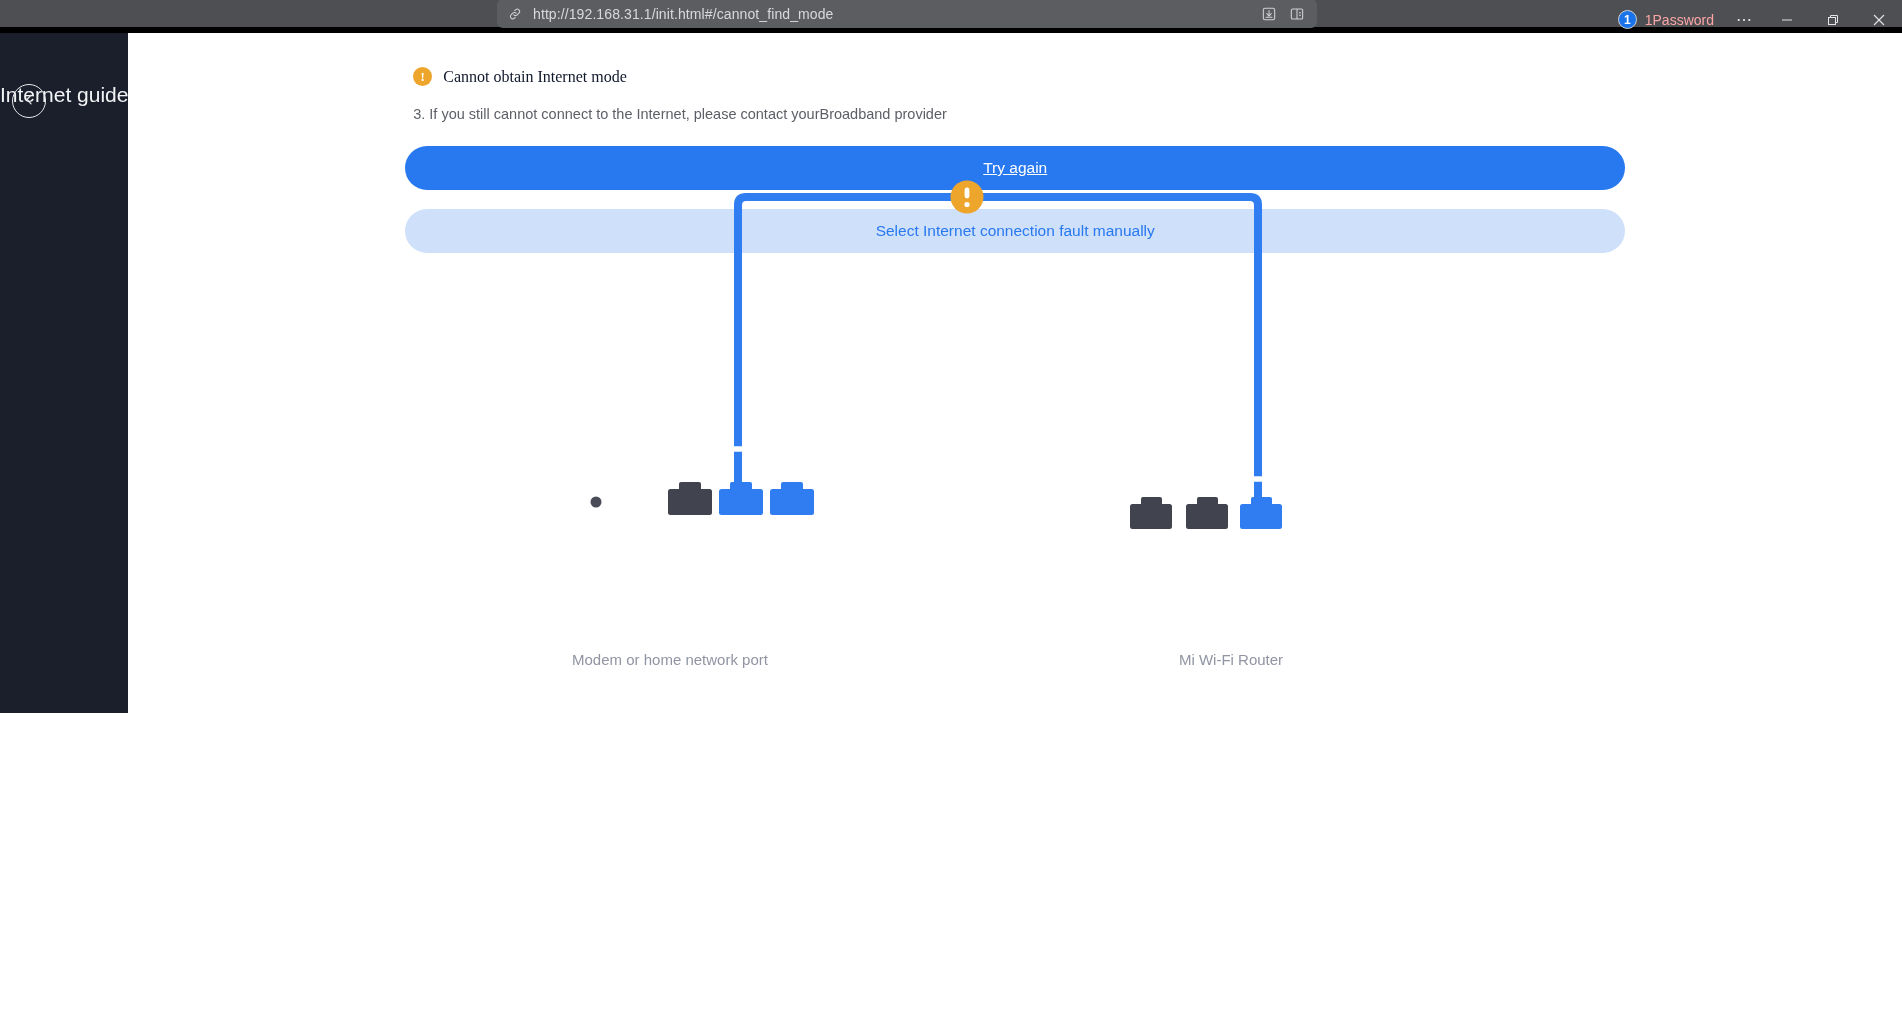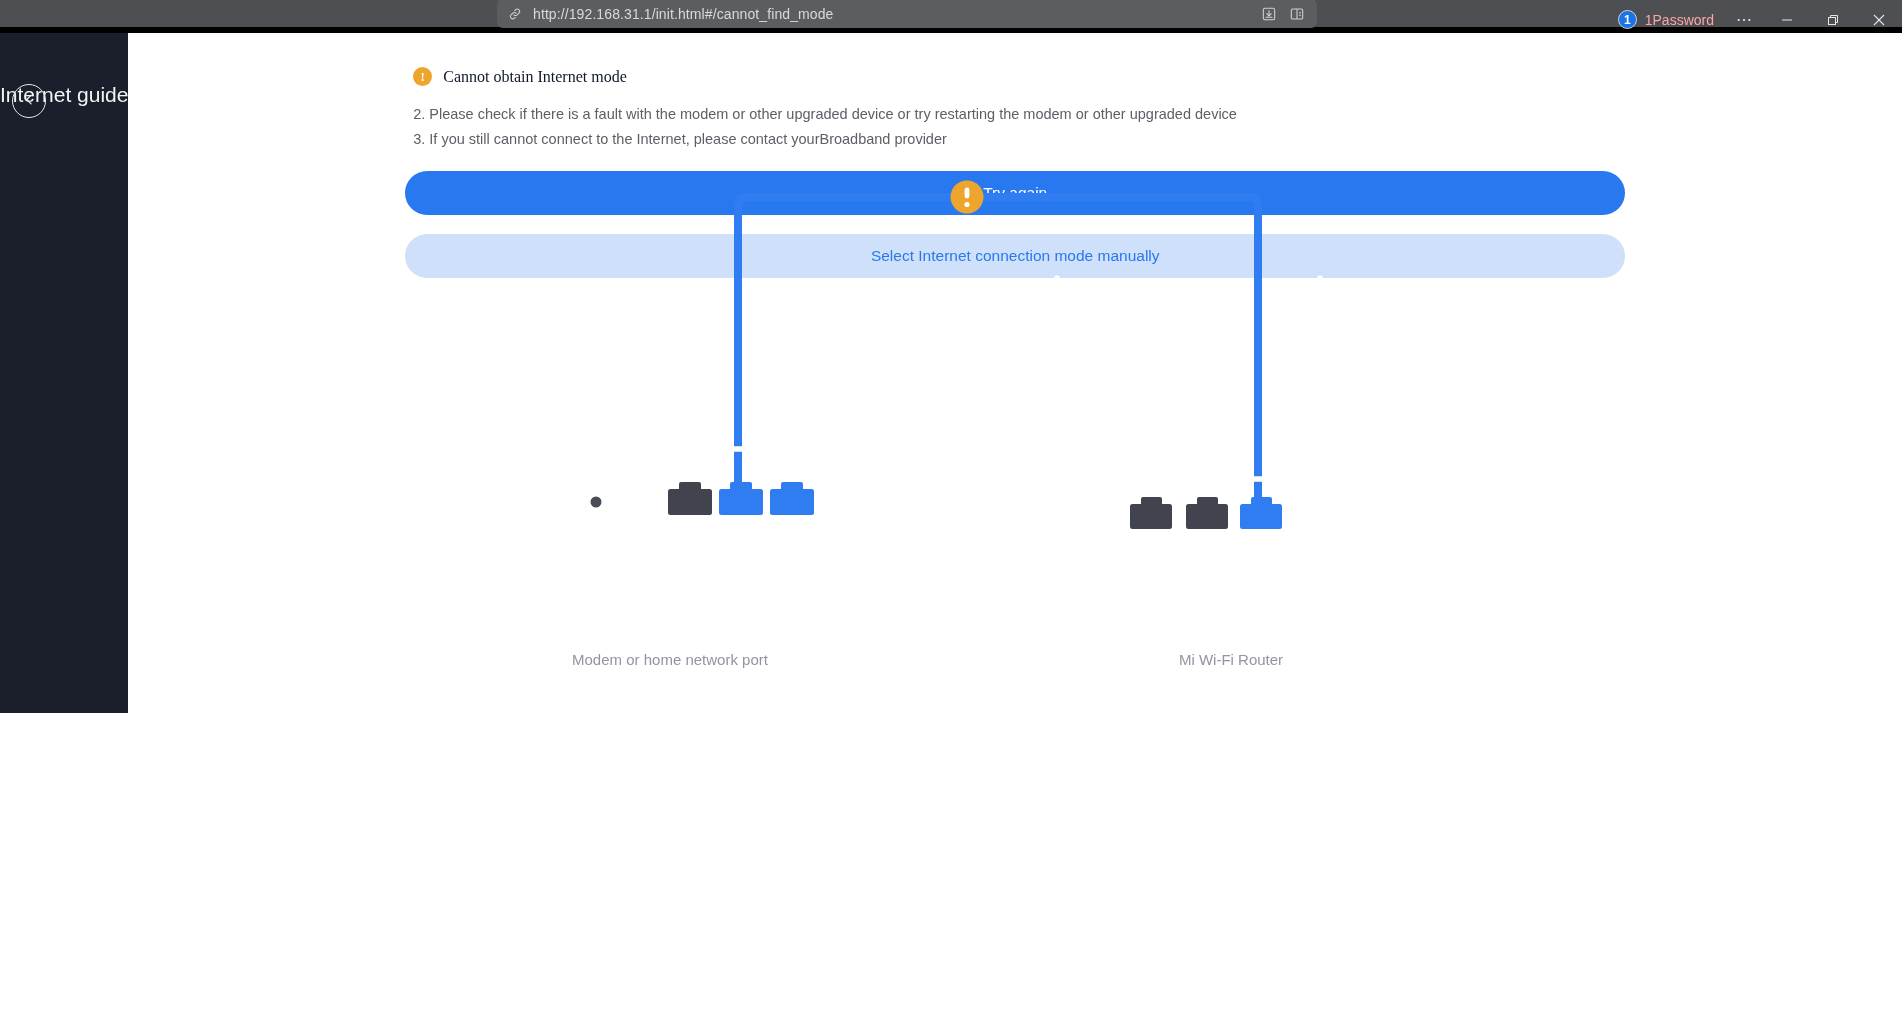--- a/index.html
+++ b/index.html
@@ -324,22 +324,21 @@
     <div class="sheet-inner">
 
       <div class="alert-head">
         <span class="warn-dot">
             <span>!</span>
           </span>
         <span class="alert-title">Cannot obtain Internet mode</span>
       </div>
 
       <div class="steps">
-        <div class="step">2. Please check if there is a fault with the modem or other upgraded device or try restarting the modem or other upgraded device</div>
         <div class="step">3. If you still cannot connect to the Internet, please contact yourBroadband provider</div>
       </div>
 
       <button class="btn btn-primary">Try again</button>
-      <button class="btn btn-secondary">Select Internet connection mode manually</button>
+      <button class="btn btn-secondary">Select Internet connection fault manually</button>
 
     </div>
   </div>
 </div>
 
 </body></html>

